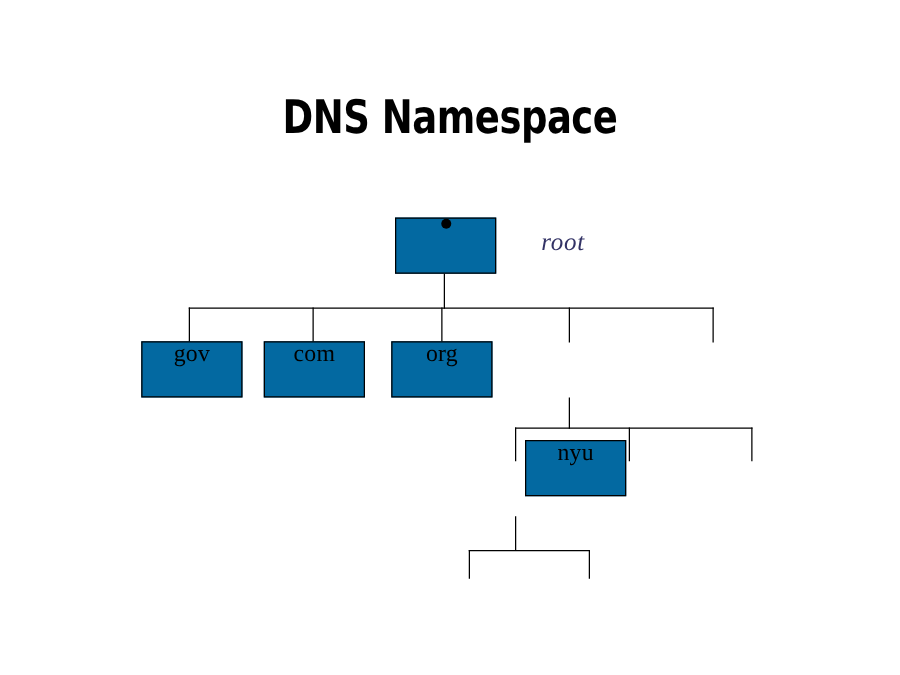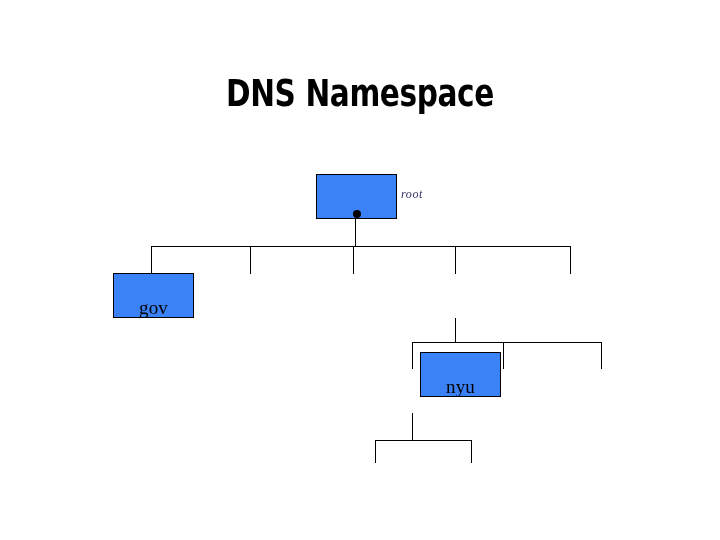--- a/index.html
+++ b/index.html
@@ -38,24 +38,24 @@
     transform-origin: center top;
     white-space: nowrap;
   }
 
   
   .node {
     position: absolute;
     box-sizing: border-box;
     width: 81px;
     height: 45px;
-    background: #3b82f6;
+    background: #0369a1;
     border: 1.6px solid #000000;
     display: flex;
-    align-items: flex-end;
+    align-items: flex-start;
     justify-content: center;
   }
   .node .node-label {
     font-family: "Liberation Serif", serif;
     font-size: 19px;
     line-height: 19px;
     color: #000000;
     letter-spacing: 0.2px;
   }
   
@@ -64,25 +64,26 @@
     height: 8px;
     border-radius: 50%;
     background: #000000;
   }
 
   
   .side-label {
     position: absolute;
     font-family: "Liberation Serif", serif;
     font-style: italic;
-    font-size: 12px;
+    font-size: 20px;
     line-height: 20px;
     color: #333366;
     letter-spacing: 0.6px;
     white-space: nowrap;
+    margin-left: 32px;
   }
 
   
   .conn-v {
     position: absolute;
     width: 0;
     border-left: 1.7px solid #000000;
   }
   .conn-h {
     position: absolute;
@@ -110,21 +111,27 @@
   <div class="conn-v" style="left:151px; top:246px; height:28px;"></div>
   <div class="conn-v" style="left:250px; top:246px; height:28px;"></div>
   <div class="conn-v" style="left:353px; top:246px; height:28px;"></div>
   <div class="conn-v" style="left:455px; top:246px; height:28px;"></div>
   <div class="conn-v" style="left:570px; top:246px; height:28px;"></div>
 
   <div class="node" style="left:113px; top:273px;">
     <span class="node-label">gov</span>
   </div>
 
+  <div class="node" style="left:211px; top:273px;">
+    <span class="node-label">com</span>
+  </div>
 
+  <div class="node" style="left:313px; top:273px;">
+    <span class="node-label">org</span>
+  </div>
 
 
   <div class="conn-v" style="left:455px; top:318px; height:25px;"></div>
 
   <div class="conn-h" style="left:412px; top:342px; width:190px;"></div>
 
   <div class="conn-v" style="left:412px; top:342px; height:27px;"></div>
   <div class="conn-v" style="left:503px; top:342px; height:27px;"></div>
   <div class="conn-v" style="left:601px; top:342px; height:27px;"></div>
 

